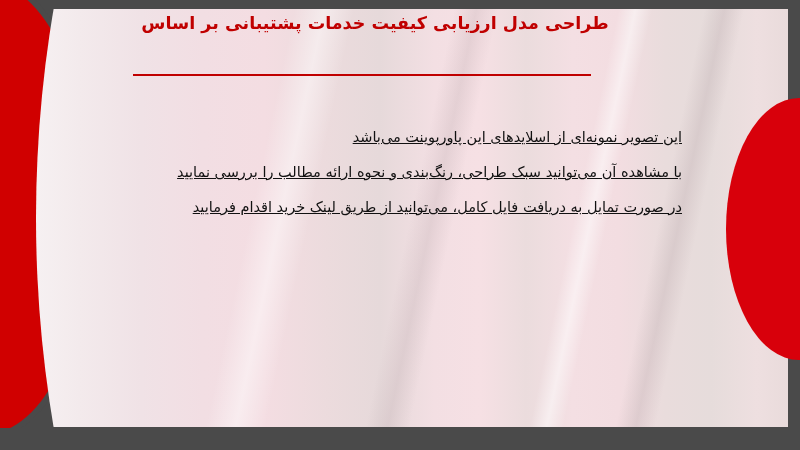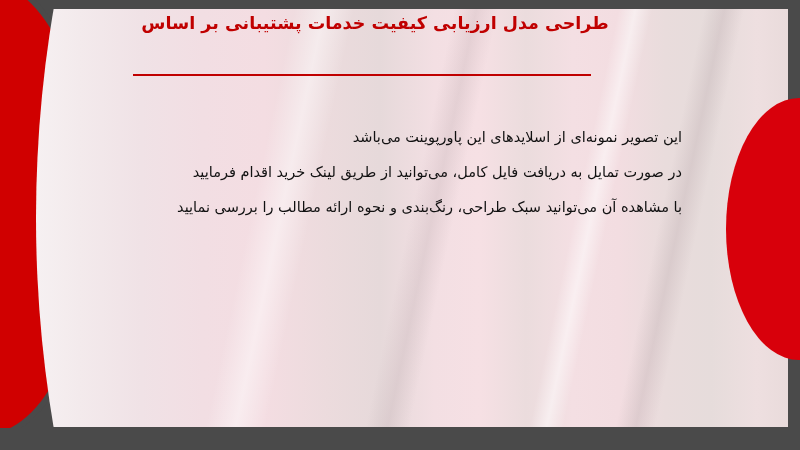--- a/index.html
+++ b/index.html
@@ -151,20 +151,21 @@
     width: 560px;
     text-align: right;
     direction: rtl;
     z-index: 5;
   }
   .body-line {
     font-size: 14.5px;
     color: #111111;
     line-height: 35px;
     white-space: nowrap;
+    text-decoration: underline;
   }
 
   
   .bottom-band {
     position: absolute;
     left: 0;
     bottom: 0;
     width: 800px;
     height: 22px;
     background: #4a4a4a;
@@ -200,19 +201,19 @@
 
   <div class="red-right"></div>
 
   <div class="title-block">
     <div class="title-line">طراحی مدل ارزیابی کیفیت خدمات پشتیبانی بر اساس</div>
   </div>
   <div class="title-rule"></div>
 
   <div class="body-block">
     <div class="body-line">این تصویر نمونه‌ای از اسلایدهای این پاورپوینت می‌باشد</div>
+    <div class="body-line">با مشاهده آن می‌توانید سبک طراحی، رنگ‌بندی و نحوه ارائه مطالب را بررسی نمایید</div>
     <div class="body-line">در صورت تمایل به دریافت فایل کامل، می‌توانید از طریق لینک خرید اقدام فرمایید</div>
-    <div class="body-line">با مشاهده آن می‌توانید سبک طراحی، رنگ‌بندی و نحوه ارائه مطالب را بررسی نمایید</div>
   </div>
 
   <div class="bottom-band"></div>
 
 </div>
 
 </body></html>

